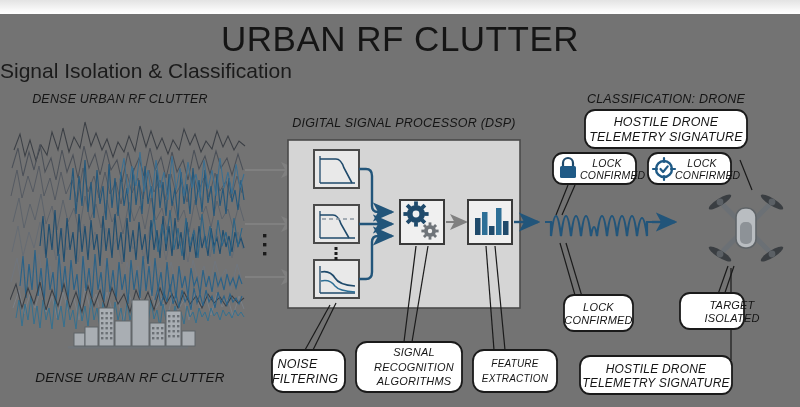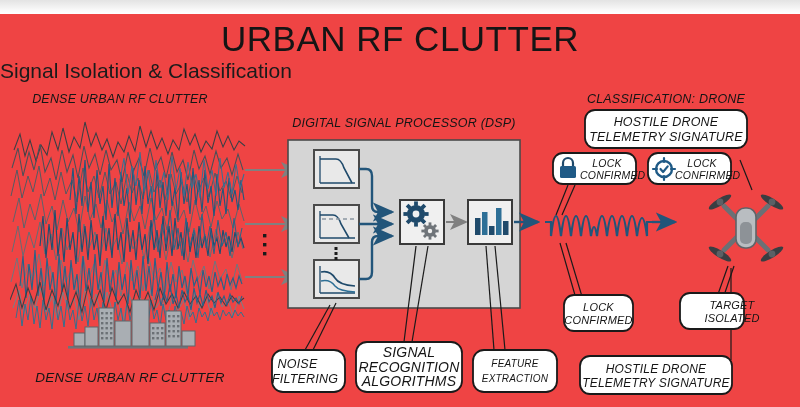--- a/index.html
+++ b/index.html
@@ -4,21 +4,21 @@
 <style>
   html,body{margin:0;padding:0;}
   body{
     width:800px;height:407px;
     background:#ffffff;
     font-family:"Liberation Sans", sans-serif;
     color:#1a1a1a;
     overflow:hidden;
     position:relative;
   }
-  #stage{position:relative;width:800px;height:407px;overflow:hidden;background:#ef4444;}
+  #stage{position:relative;width:800px;height:407px;overflow:hidden;background:#737373;}
   
   .top-gradient{
     position:absolute;left:0;top:0;width:800px;height:14px;
     background:linear-gradient(to bottom,#e3e3e3 0%,#efefef 40%,#fafafa 75%,#ffffff 100%);
     pointer-events:none;
   }
   .ttl{
     position:absolute;left:0;top:18px;width:800px;text-align:center;
     font-size:35px;letter-spacing:.5px;font-weight:400;color:#151515;
     line-height:42px;
@@ -346,21 +346,21 @@
 
   <div class="caplabel" style="left:283px;top:116px;width:242px;font-size:12.5px;">DIGITAL SIGNAL PROCESSOR (DSP)</div>
 
   <div class="caplabel" style="left:578px;top:92px;width:176px;font-size:12.5px;">CLASSIFICATION: DRONE</div>
 
   <div class="caplabel" style="left:272px;top:357px;width:51px;font-size:12.5px;line-height:14.5px;">
     <div>NOISE</div>
     <div>FILTERING</div>
   </div>
 
-  <div class="caplabel" style="left:356px;top:345px;width:106px;font-size:14px;line-height:14.5px;">
+  <div class="caplabel" style="left:356px;top:345px;width:116px;font-size:11px;line-height:14.5px;">
     <div>SIGNAL</div>
     <div>RECOGNITION</div>
     <div>ALGORITHMS</div>
   </div>
 
   <div class="caplabel" style="left:473px;top:357px;width:84px;font-size:10px;line-height:14.5px;">
     <div>FEATURE</div>
     <div>EXTRACTION</div>
   </div>
 

